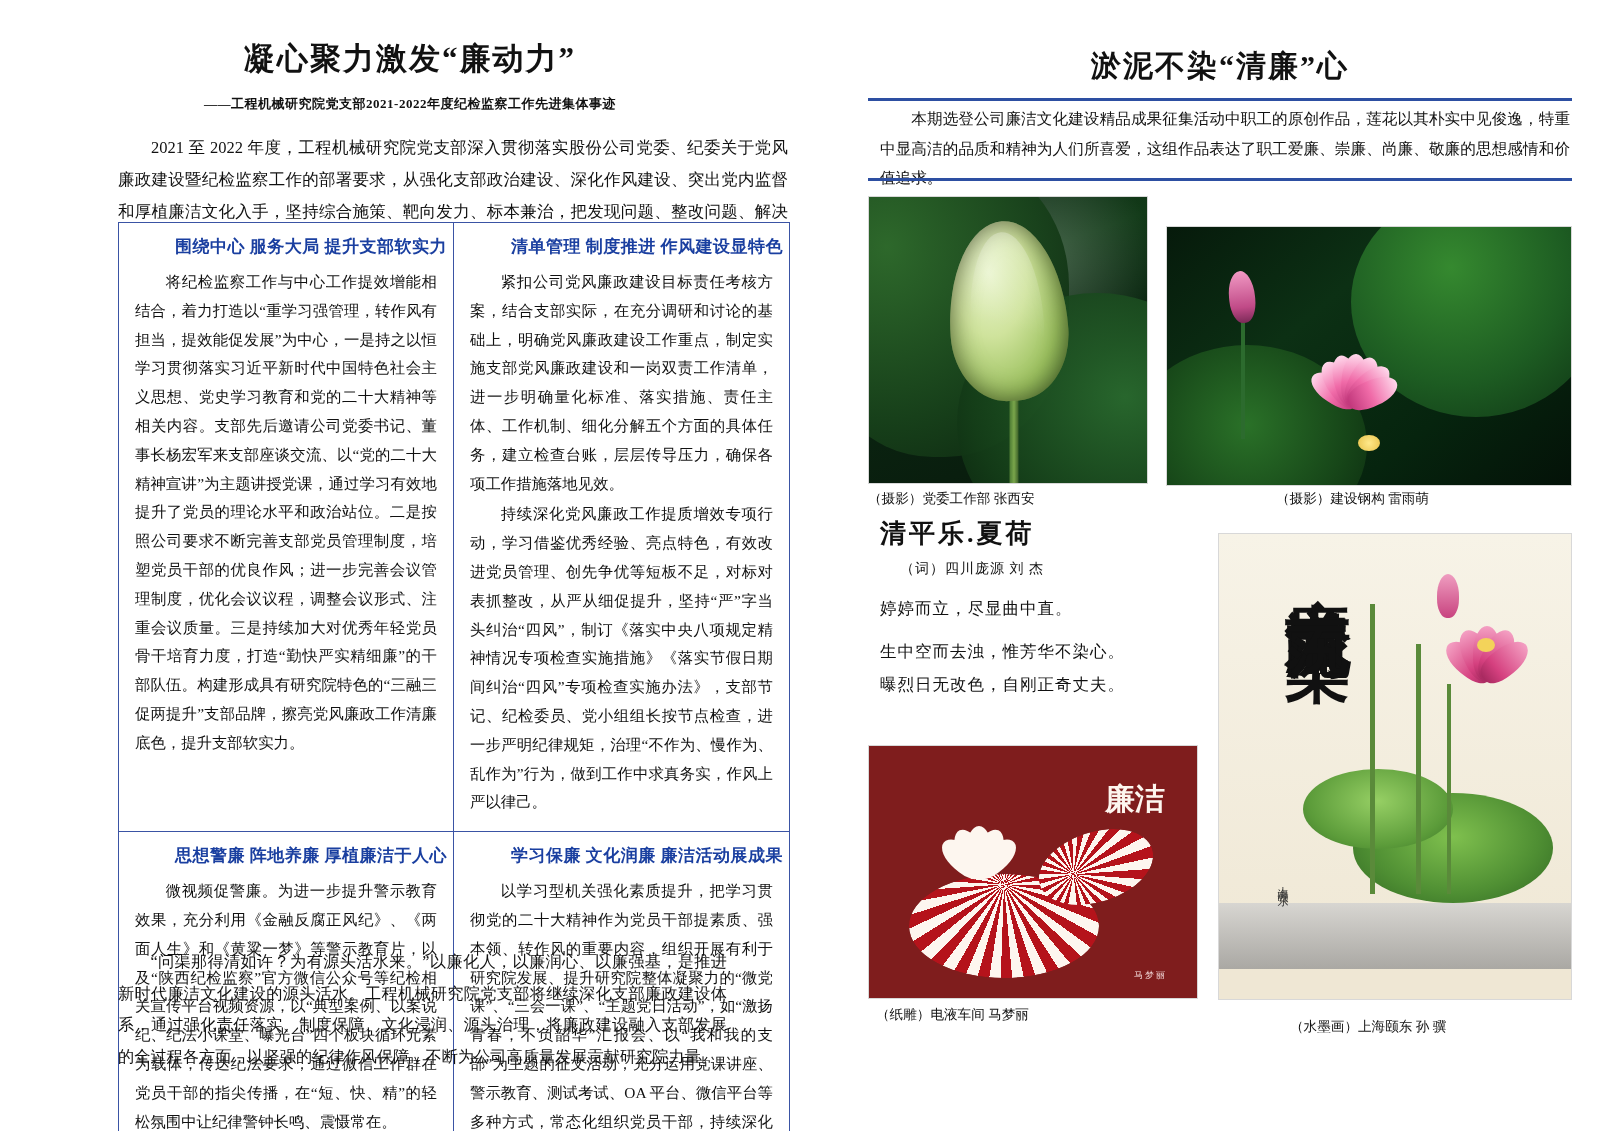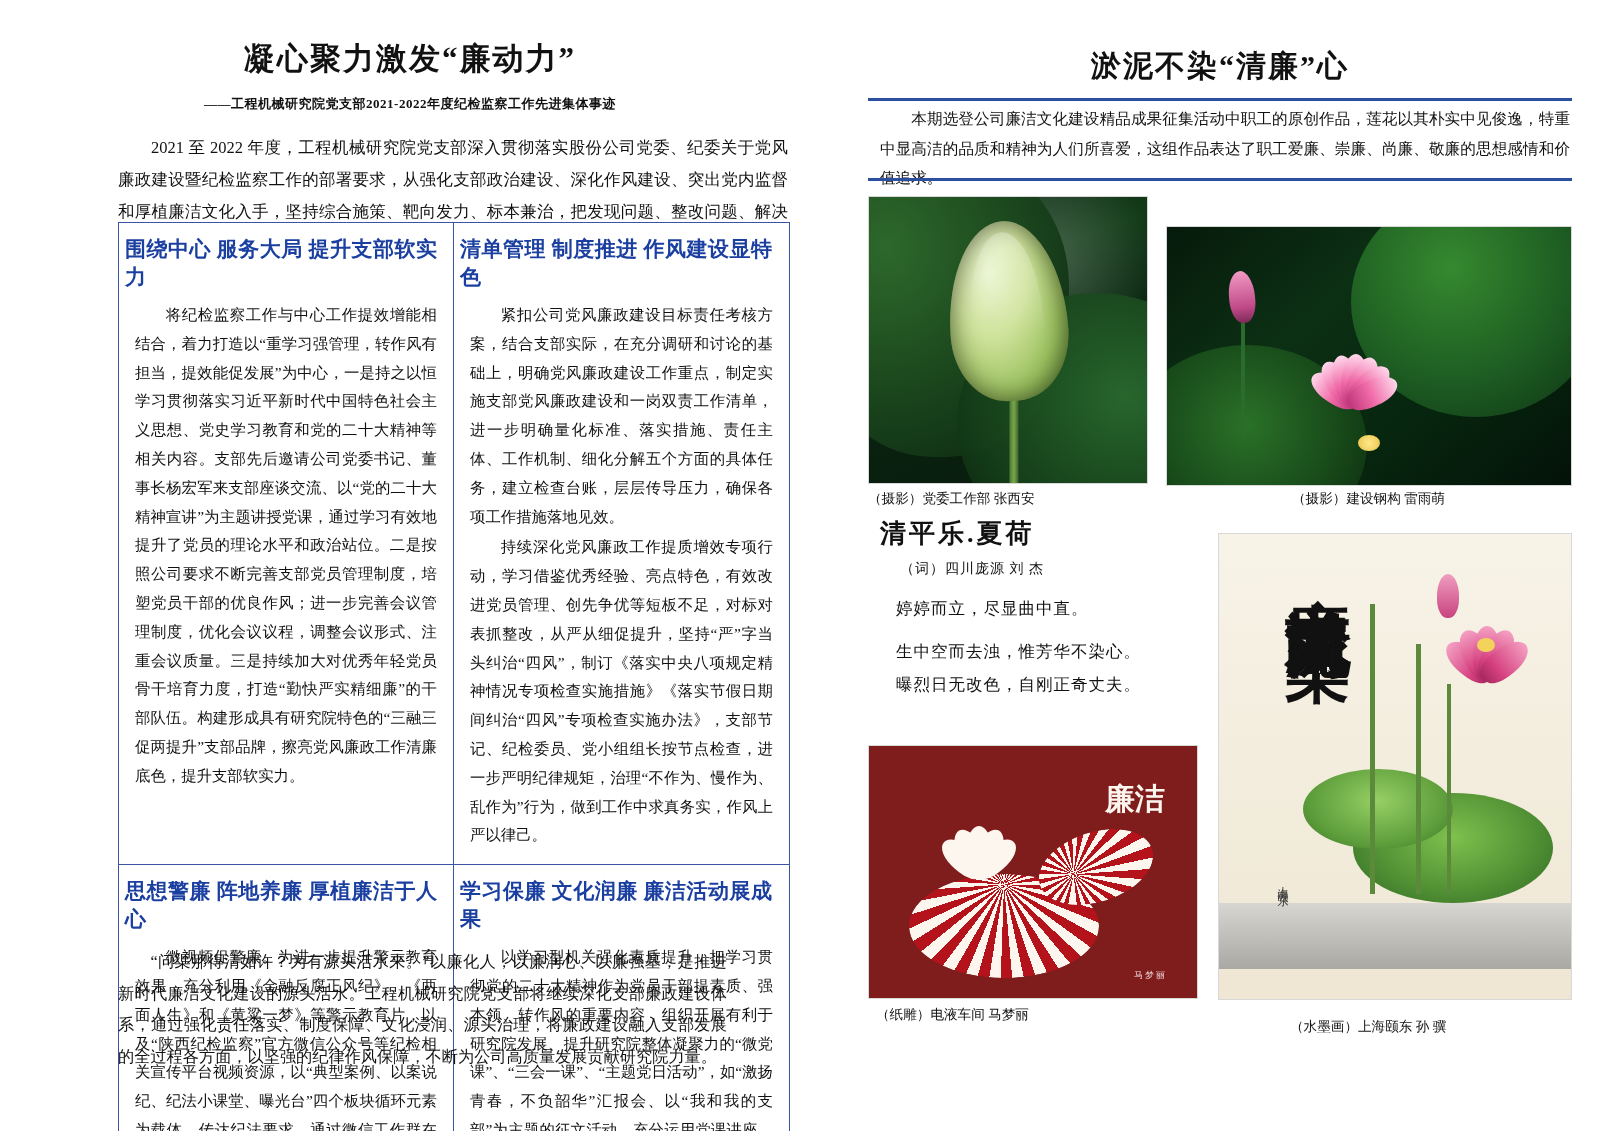--- a/index.html
+++ b/index.html
@@ -38,24 +38,24 @@
   .boxrow{display:flex;gap:0;}
   .cellbox{
     border:1px solid #3a53a4;
     width:336px;box-sizing:border-box;
     padding:0;
     background:#fff;
   }
   .cellbox + .cellbox{border-left:none;}
   .boxrow + .boxrow .cellbox{border-top:none;}
   .cell-h{
-    text-align:left;
+    text-align:right;
     color:#1a3fa0;
     font-weight:bold;
-    font-size:21px;
+    font-size:17px;
     padding:12px 6px 10px 6px;
     letter-spacing:0.5px;
   }
   .cell-b{
     font-size:15.4px;line-height:1.87;
     padding:0 16px 14px 16px;
     text-align:justify;text-justify:inter-ideograph;
   }
   .cell-b p{margin:0 0 0 0;text-indent:2em;}
   .cell-b p + p{margin-top:2px;}
@@ -244,21 +244,21 @@
     background:linear-gradient(180deg,#cfcfcf,#8f8f8f);
     opacity:.75;
   }
   #photo-inkpainting .ink-ground{
     position:absolute;left:0;bottom:0;width:352px;height:30px;background:#efe7d4;
   }
 
   
   .poem-title{position:absolute;left:40px;top:516px;font-size:26px;font-weight:bold;letter-spacing:3px;}
   .poem-author{position:absolute;left:60px;top:560px;font-size:14px;letter-spacing:1px;}
-  .poem-body{position:absolute;left:56px;top:592px;width:310px;font-size:16.5px;line-height:2.0;letter-spacing:1px;}
+  .poem-body{position:absolute;left:40px;top:592px;width:310px;font-size:16.5px;line-height:2.0;letter-spacing:1px;}
   .poem-body div{white-space:nowrap;}
   .poem-body .gap{height:10px;}
 </style>
 </head>
 <body>
 
 <div class="page">
 
   <div class="left">
 
@@ -333,21 +333,21 @@
         <span></span>
           <span></span>
           <span></span>
           <span></span>
           <span></span>
           <span></span>
           <span></span>
       </div>
       <div class="core"></div>
     </div>
-    <div class="cap" style="left:452px;top:490px;">（摄影）建设钢构   雷雨萌</div>
+    <div class="cap" style="left:436px;top:490px;">（摄影）建设钢构   雷雨萌</div>
 
     <div class="poem-title">清平乐.夏荷</div>
     <div class="poem-author">（词）四川庞源   刘  杰</div>
     <div class="poem-body">
       <div>婷婷而立，尽显曲中直。</div>
       <div class="gap"></div>
       <div>生中空而去浊，惟芳华不染心。</div>
       <div>曝烈日无改色，自刚正奇丈夫。</div>
     </div>
 

